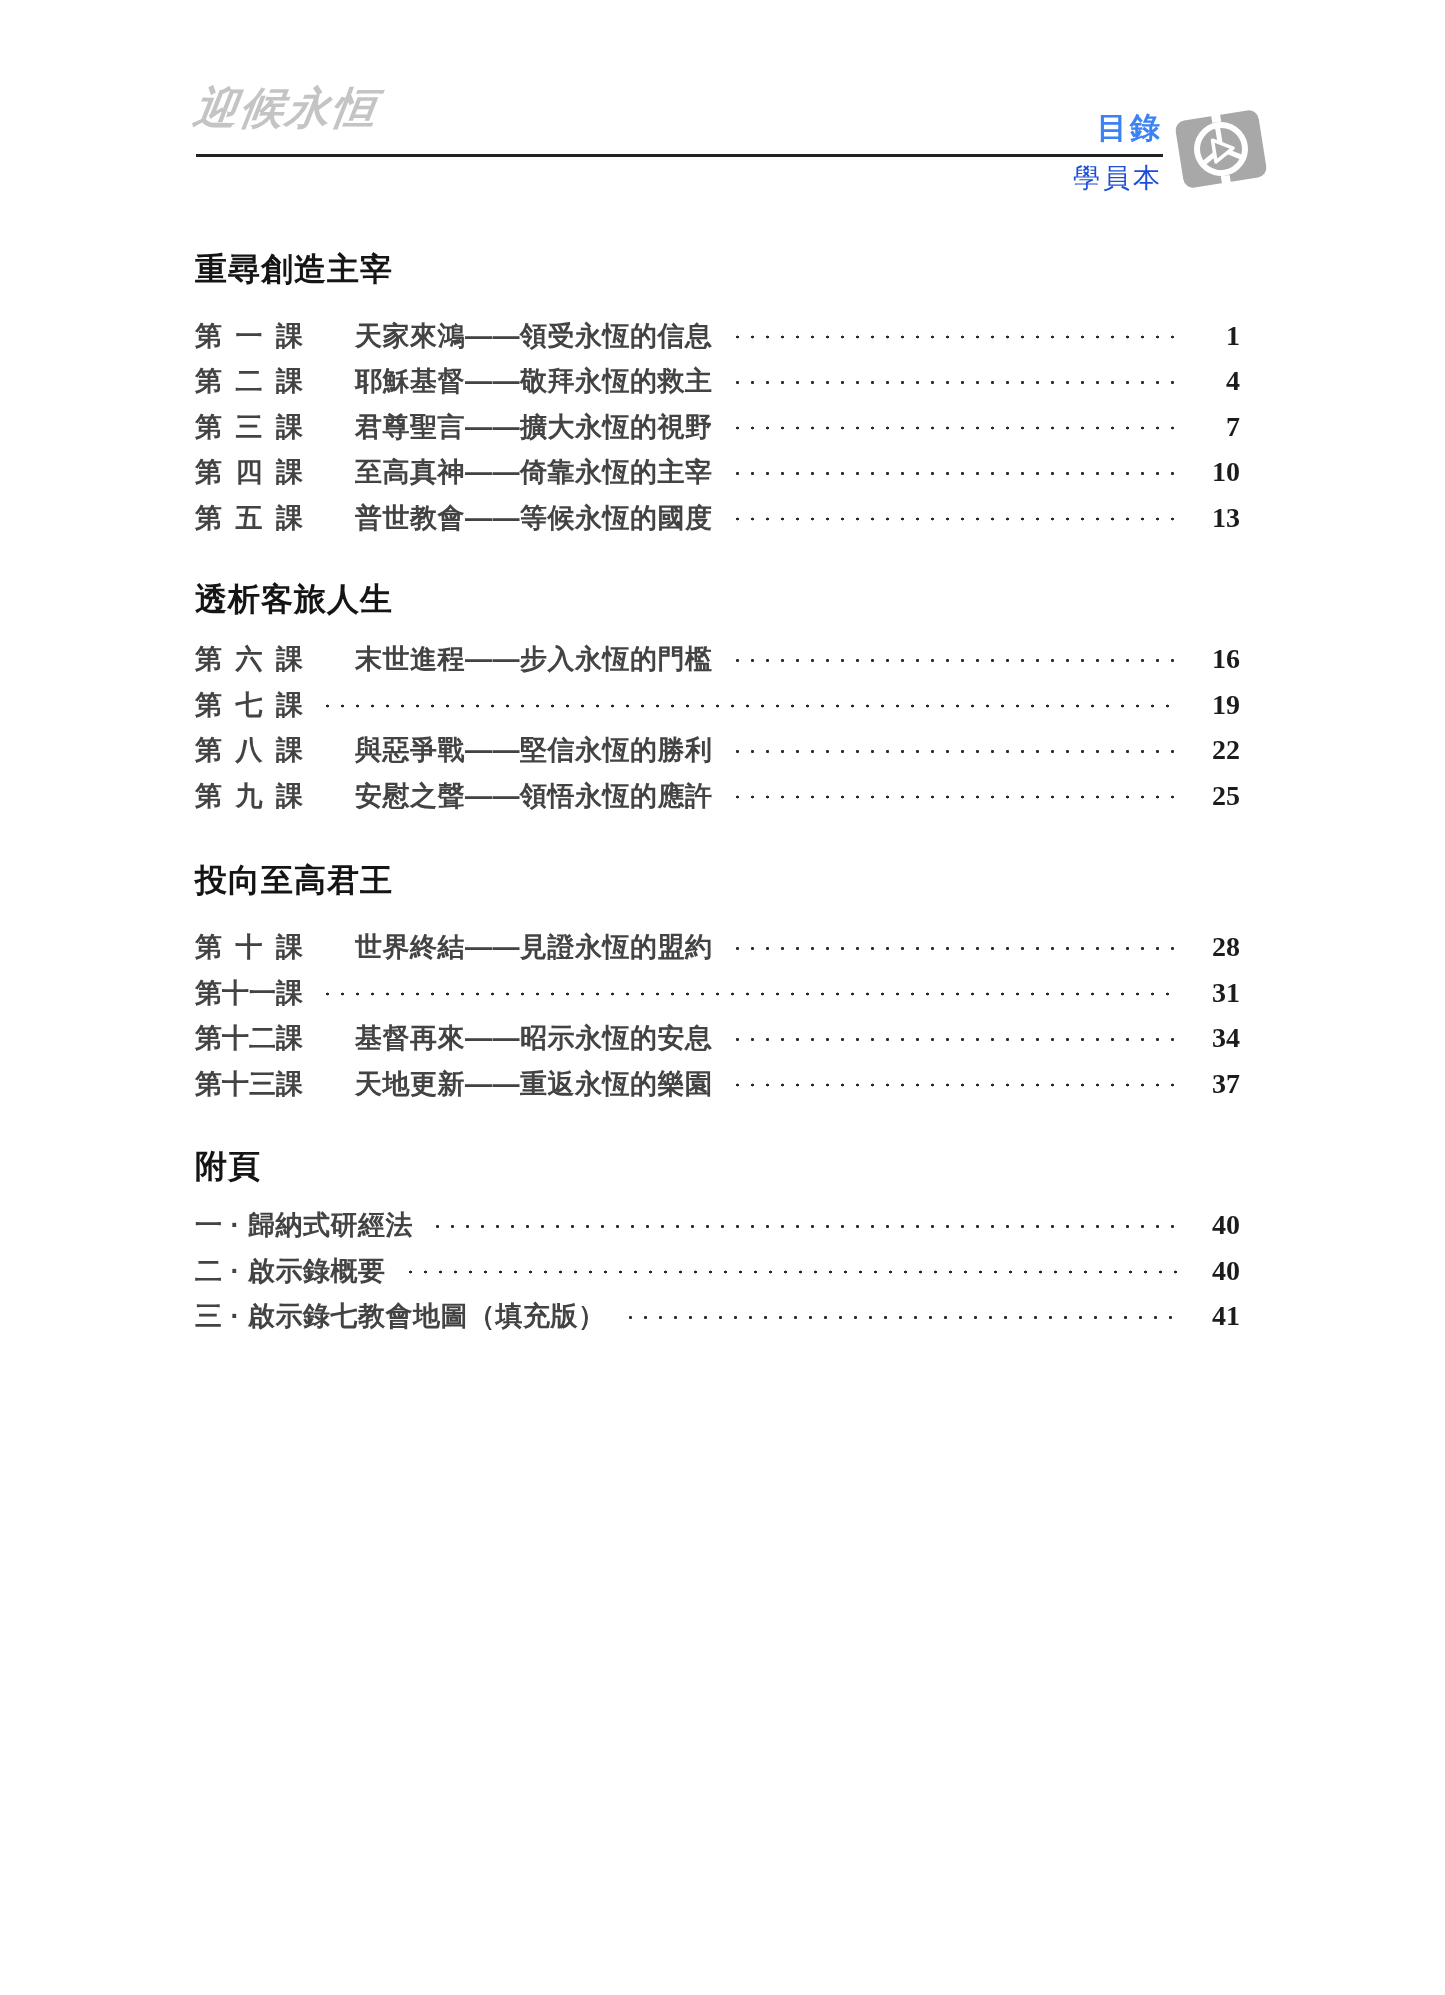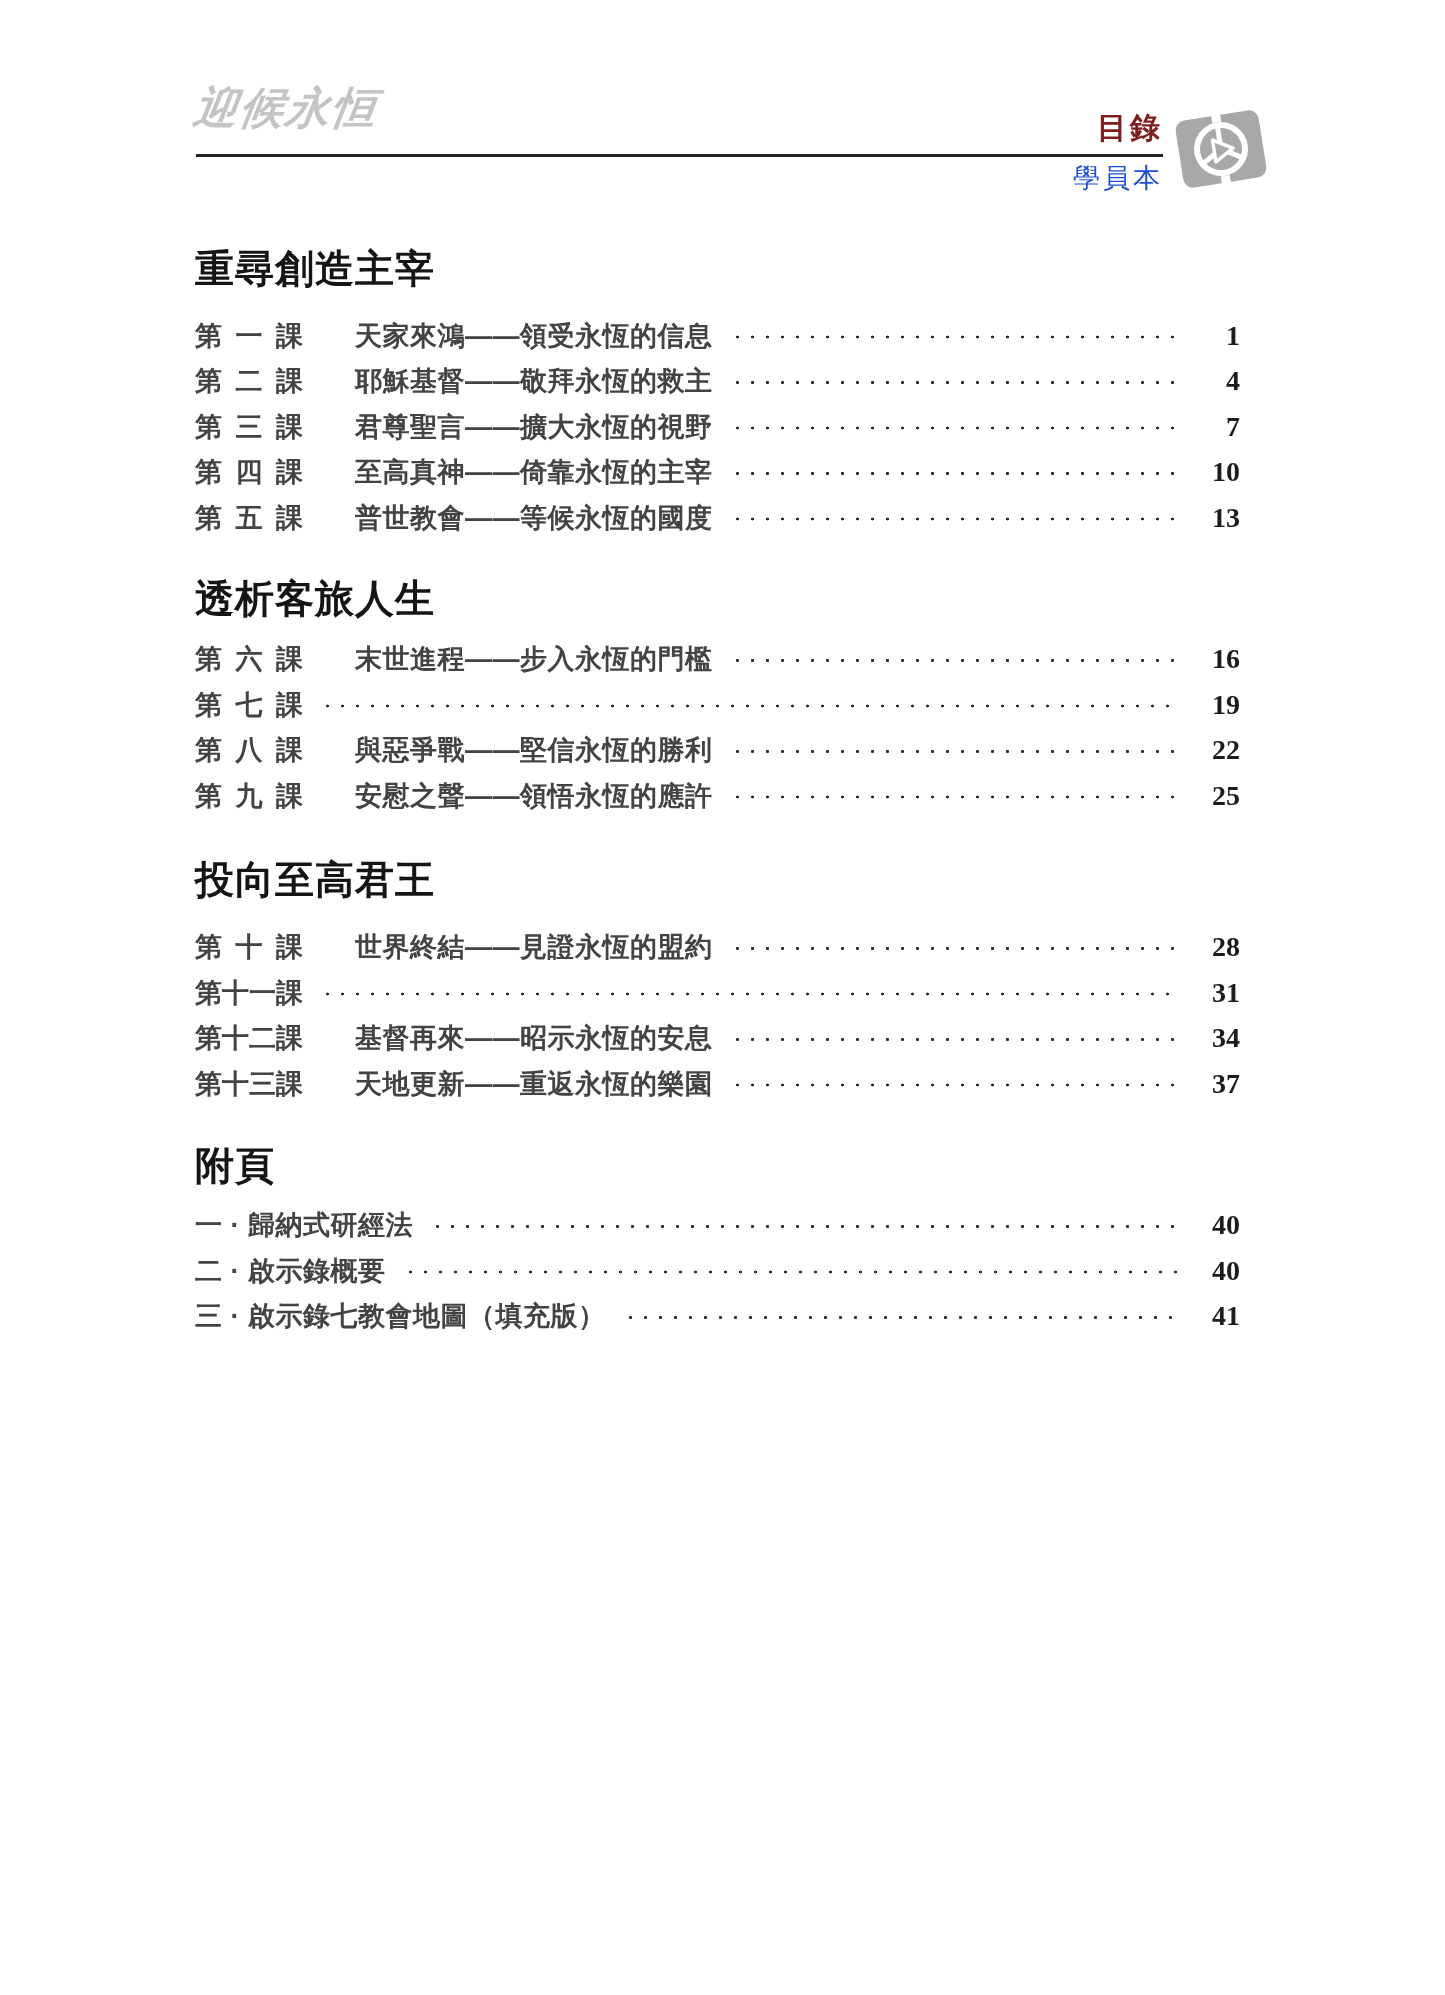--- a/index.html
+++ b/index.html
@@ -23,34 +23,34 @@
     letter-spacing:2px;
     white-space:nowrap;
   }
   .header-rule {
     position:absolute; left:196px; top:154px;
     width:967px; height:3px; background:#222222;
   }
   .doc-title {
     position:absolute; right:282px; top:110px;
     font-size:30px; line-height:1.2; font-weight:bold;
-    color:#7f1d1d; letter-spacing:3px; white-space:nowrap;
+    color:#3b82f6; letter-spacing:3px; white-space:nowrap;
   }
   .edition {
     position:absolute; right:282px; top:162px;
     font-size:27px; line-height:1.2;
     color:#1d4ed8; letter-spacing:3px; white-space:nowrap;
   }
   .badge { position:absolute; left:1170px; top:100px; width:102px; height:98px; }
 
   
   main { position:absolute; left:195px; top:225px; width:1045px; }
 
   h2 {
-    margin:0; font-size:39px; line-height:42px; font-weight:bold;
+    margin:0; font-size:32px; line-height:42px; font-weight:bold;
     color:#151515; letter-spacing:1px;
   }
   .sec1 h2 { margin-top:23px; margin-bottom:23px; }
   .sec2 h2 { margin-top:37px; margin-bottom:17px; }
   .sec3 h2 { margin-top:40px; margin-bottom:24px; }
   .sec4 h2 { margin-top:38px; margin-bottom:16px; }
 
   .row {
     display:flex; align-items:center;
     height:45.5px;

